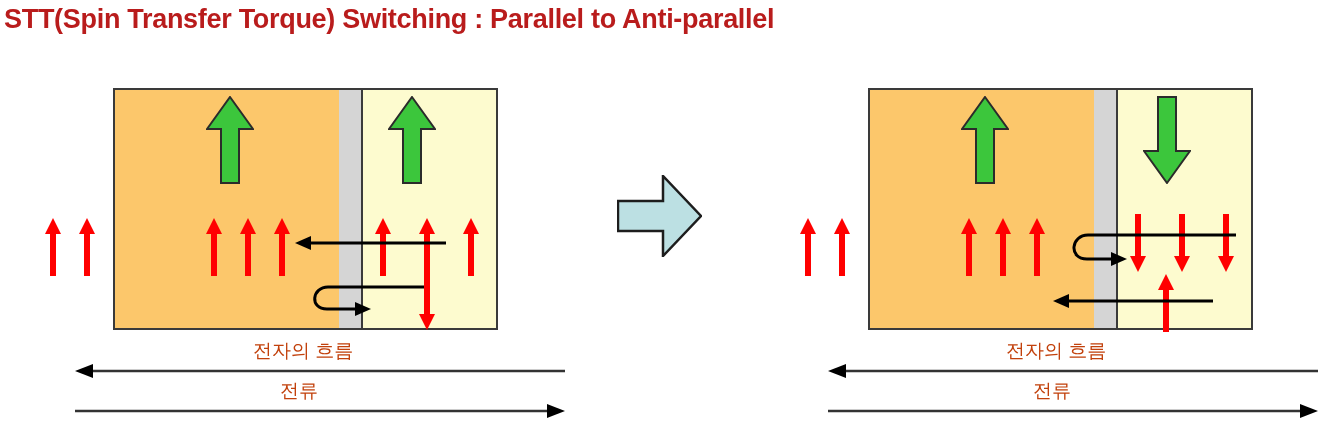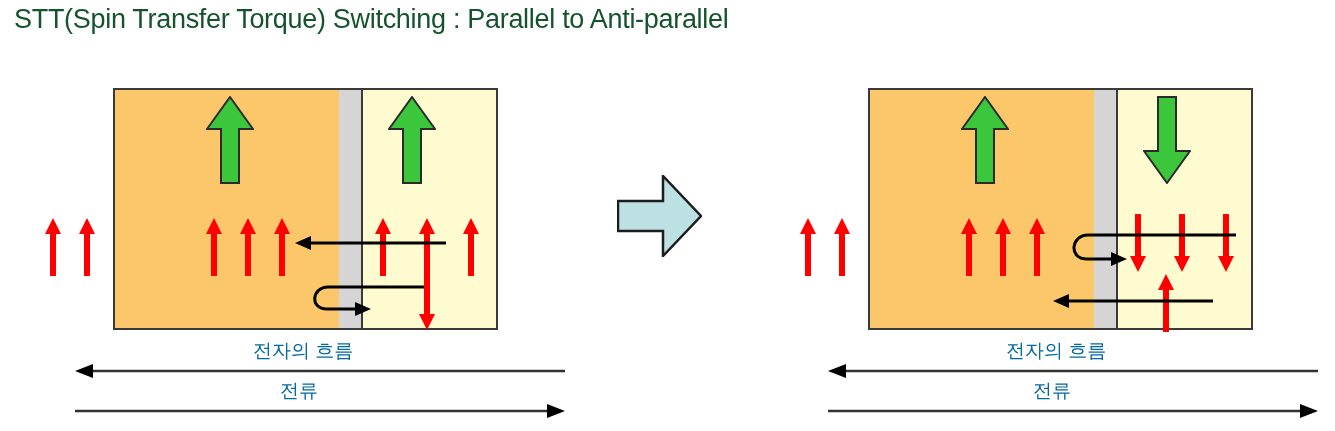--- a/index.html
+++ b/index.html
@@ -1,21 +1,21 @@
 <!DOCTYPE html>
 <html><head>
 <meta charset="utf-8">
 <style>
   html,body{margin:0;padding:0;background:#ffffff;}
   body{width:1335px;height:431px;position:relative;overflow:hidden;
        font-family:"Liberation Sans","DejaVu Sans",sans-serif;}
 
   #title{
-    position:absolute;left:14px;top:4px;
-    font-size:27px;font-weight:normal;color:#14532d;
+    position:absolute;left:4px;top:4px;
+    font-size:27px;font-weight:bold;color:#b91c1c;
     letter-spacing:-0.3px;white-space:nowrap;
   }
 
   .panel{position:absolute;top:88px;width:385px;height:242px;}
   .panel.left{left:113px;}
   .panel.right{left:868px;}
 
   
   .layer{position:absolute;top:0;height:100%;box-sizing:border-box;
          border:2px solid #3a3a3a;}
@@ -30,21 +30,21 @@
   .red-arrow{position:absolute;}
 
   
   .spin-group{position:absolute;display:flex;gap:18px;align-items:flex-start;}
 
   
   .paths{position:absolute;left:0;top:0;width:100%;height:100%;overflow:visible;}
 
   
   #transition{position:absolute;left:617px;top:175px;}
-  .axis-label{position:absolute;font-size:19px;color:#0369a1;white-space:nowrap;}
+  .axis-label{position:absolute;font-size:19px;color:#c2410c;white-space:nowrap;}
 
   .bottomblock{position:absolute;width:490px;height:92px;}
   .bottomblock.left{left:75px;top:338px;}
   .bottomblock.right{left:828px;top:338px;}
 </style>
 </head>
 <body>
 
 <div id="title">STT(Spin Transfer Torque) Switching :  Parallel to Anti-parallel</div>
 

